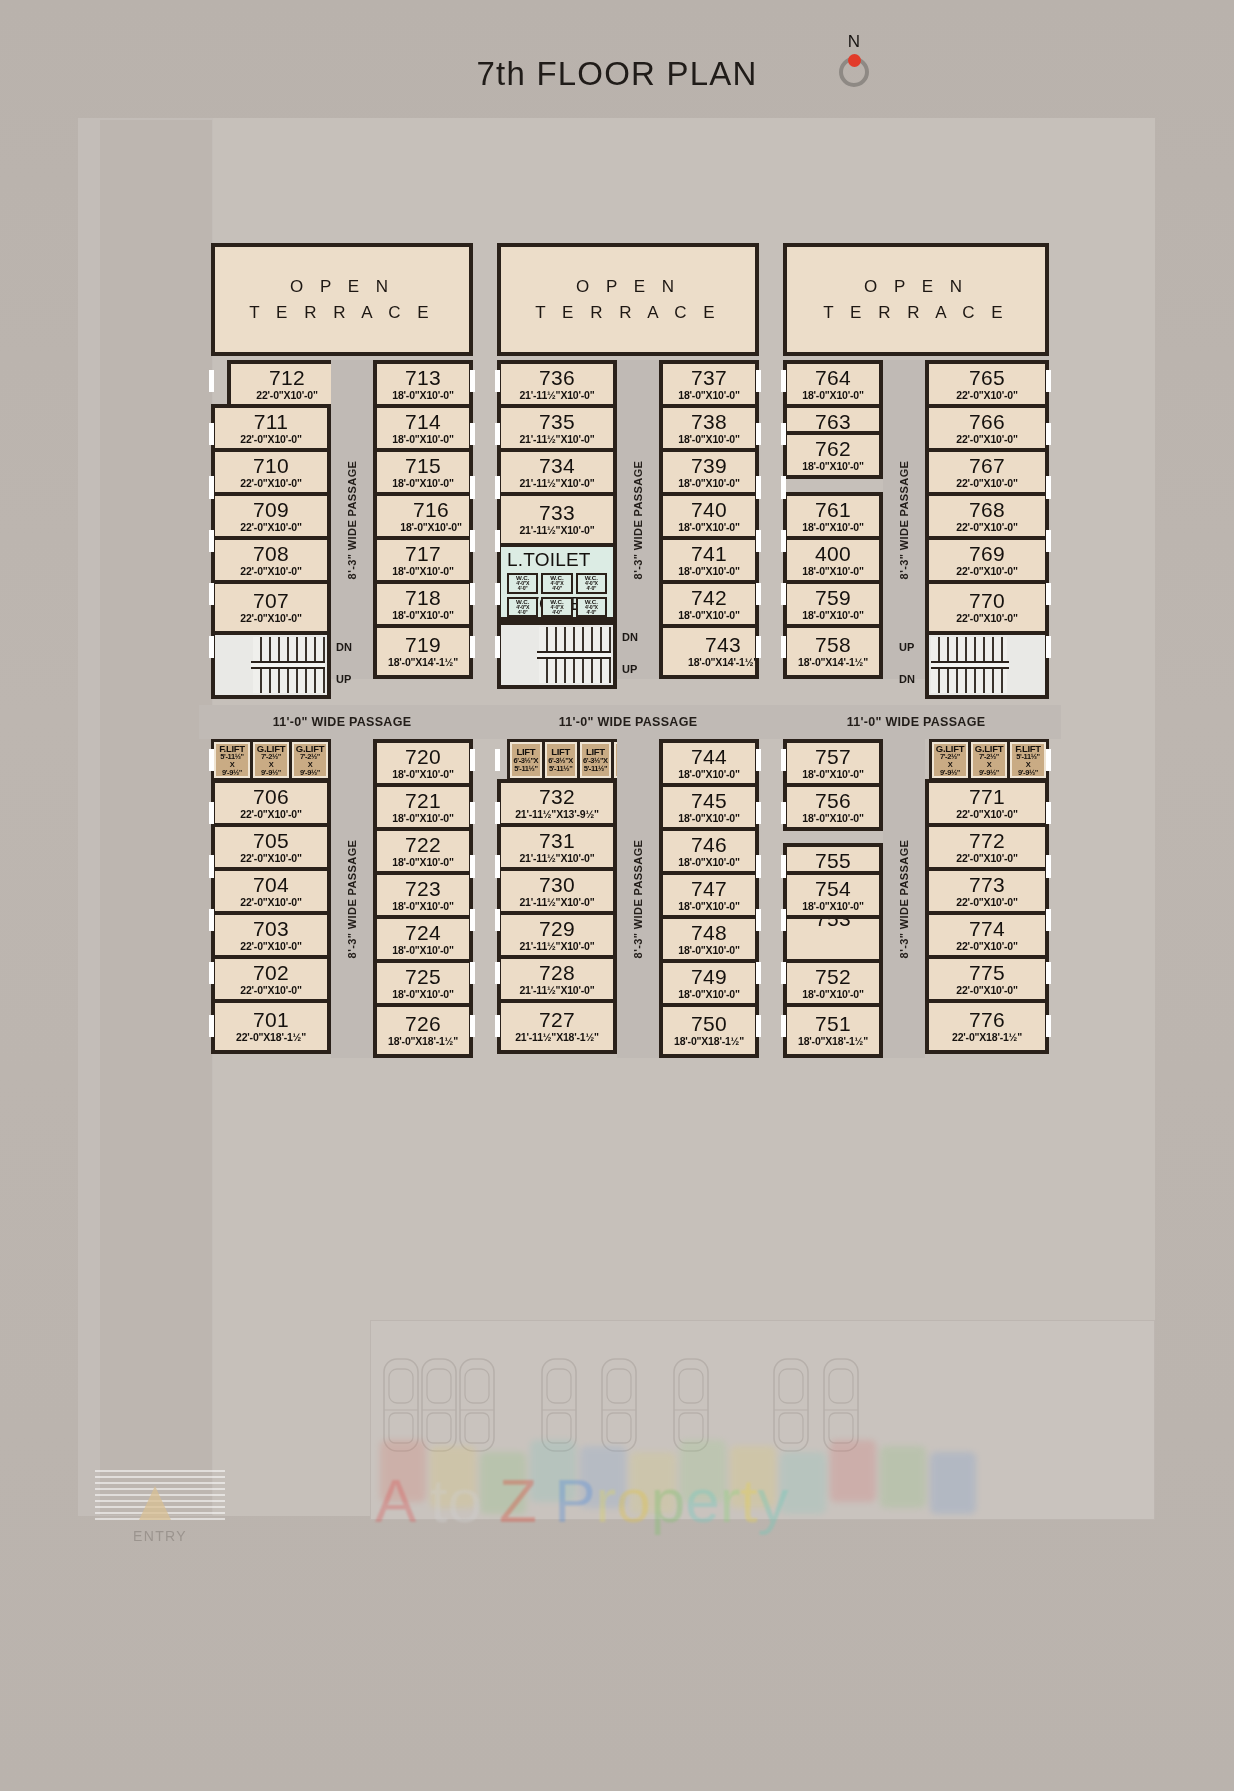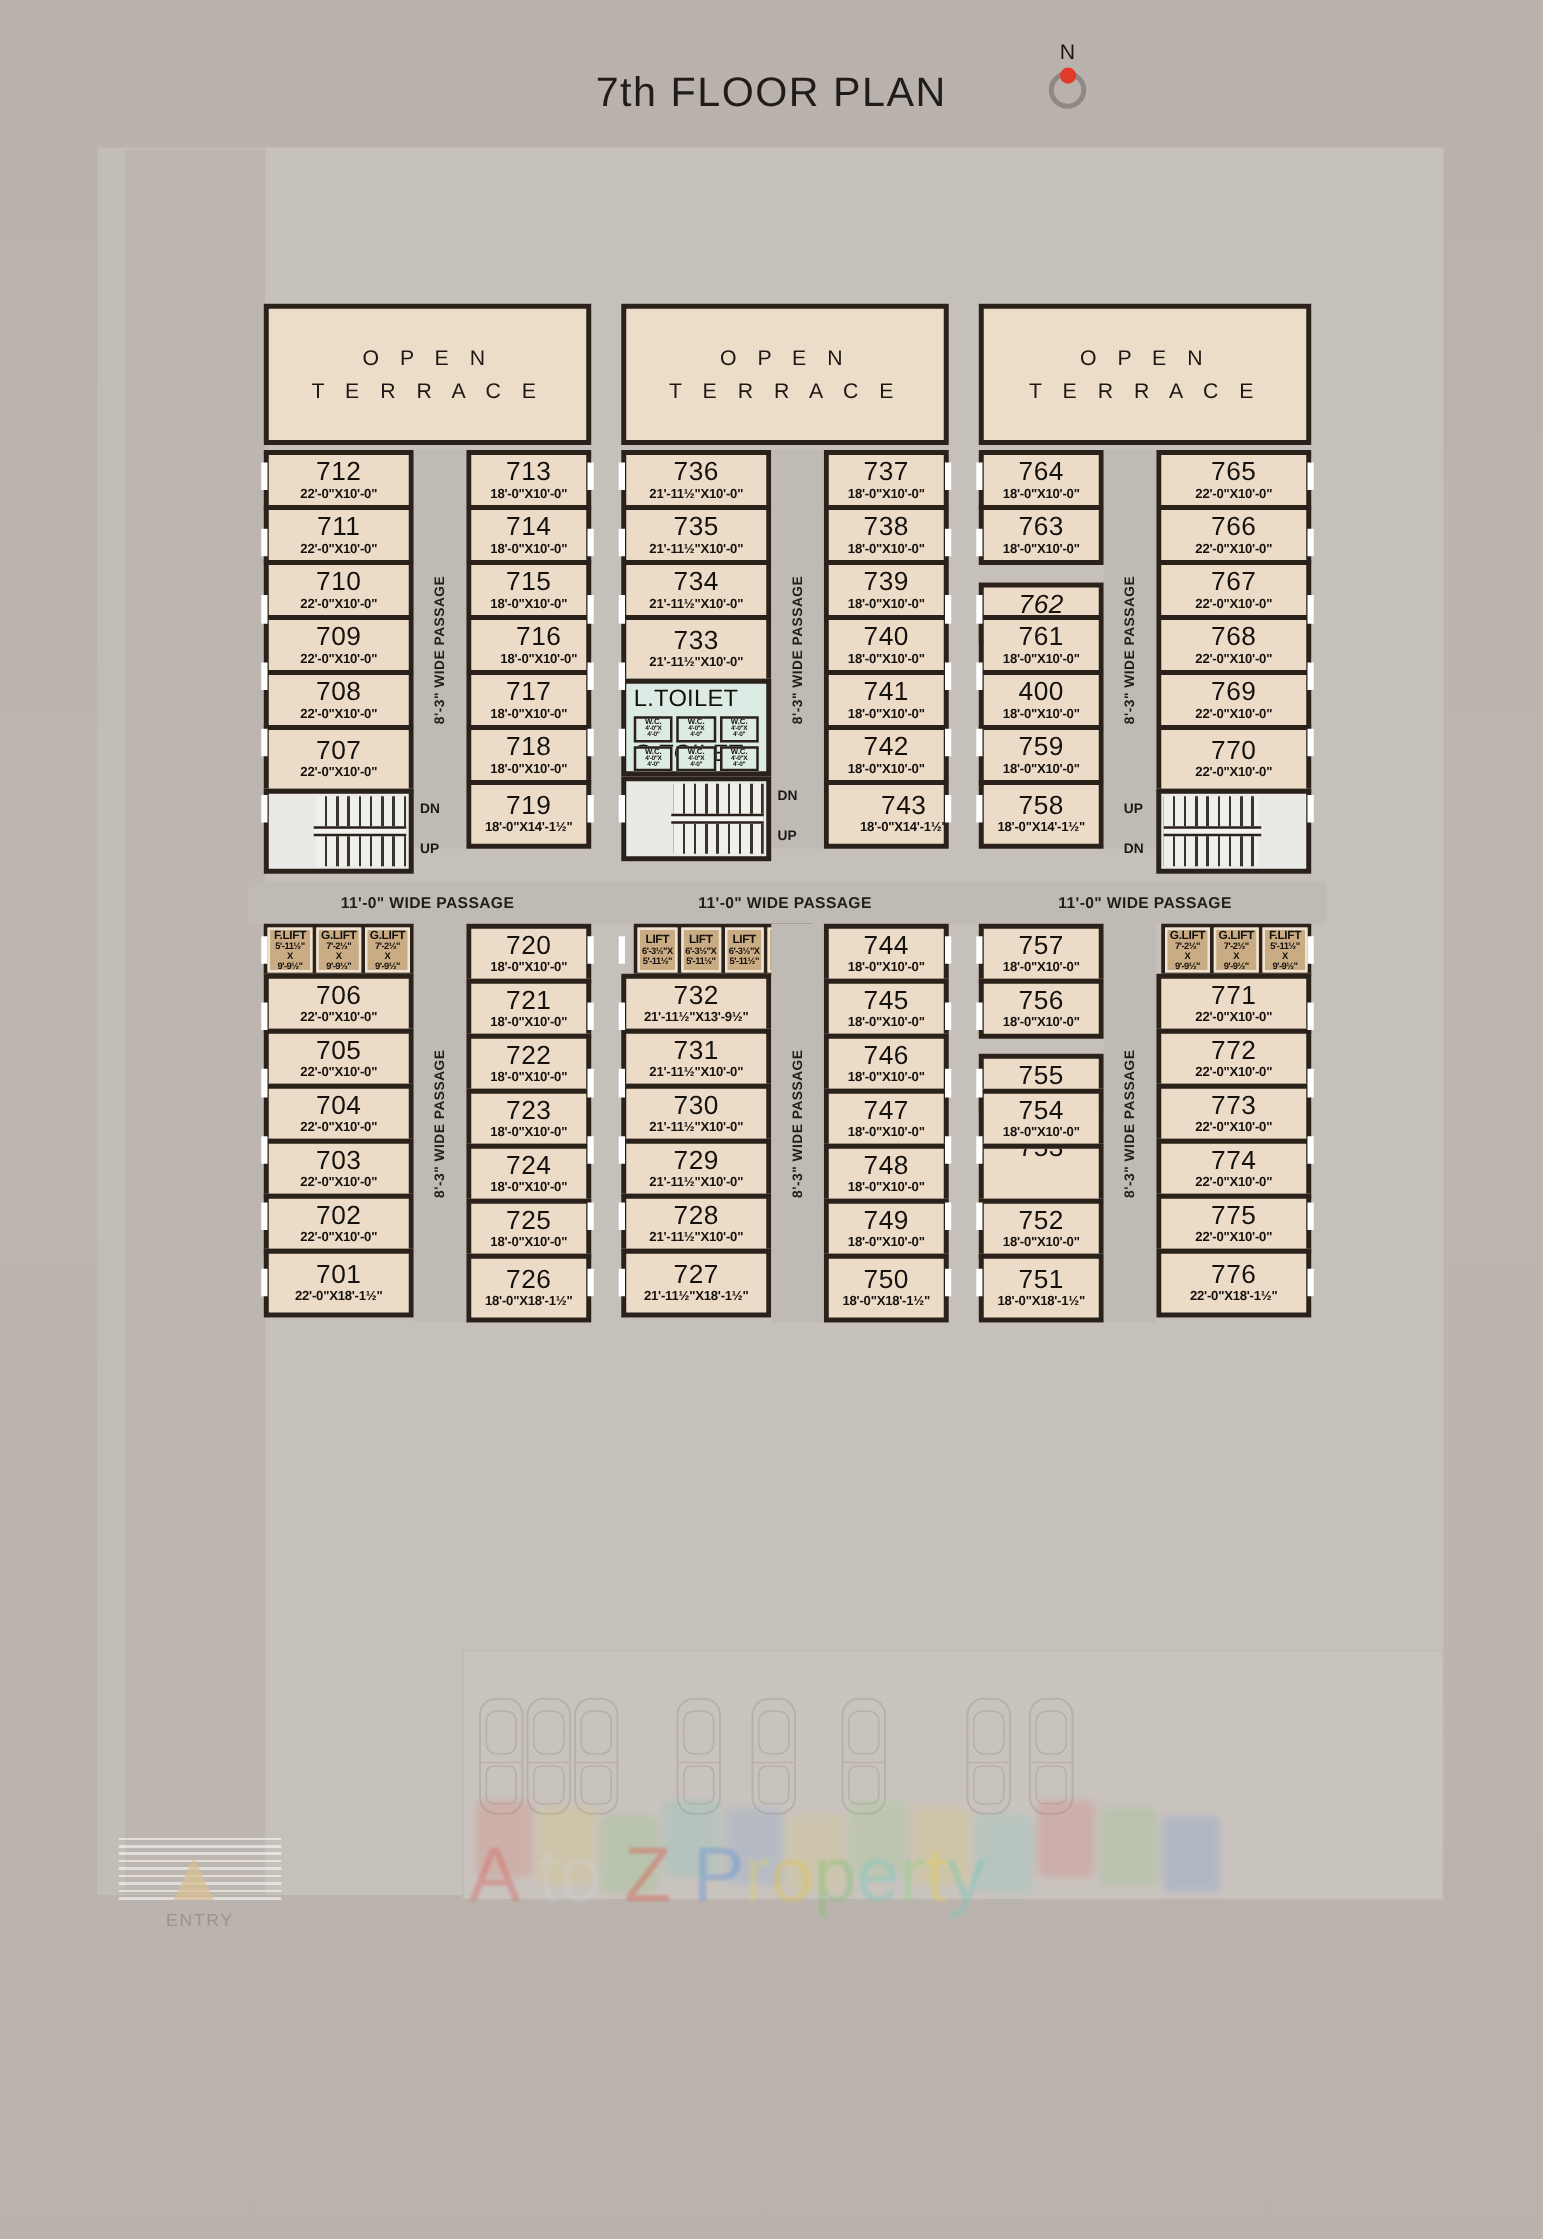--- a/index.html
+++ b/index.html
@@ -223,21 +223,21 @@
   <div id="plot-inner"></div>
   <div id="leftstrip"></div>
   <div id="podium"></div>
 
   <div id="building">
     <div class="block" id="blockA">
         <div class="terrace">
           <span>O P E N</span>
           <span>T E R R A C E</span>
         </div>
-        <div class="unit" style="left: 0px; width: 120px; top: 117px; height: 48px; margin-top: 0px;">
+        <div class="unit" style="left: 16px; width: 120px; top: 117px; height: 48px; margin-top: 0px;">
           <div class="no">712</div>
           <div class="dim">22'-0"X10'-0"</div>
         </div>
         <div class="unit" style="left: 0px; width: 120px; top: 161px; height: 48px; margin-top: 0px;">
           <div class="no">711</div>
           <div class="dim">22'-0"X10'-0"</div>
         </div>
         <div class="unit" style="left: 0px; width: 120px; top: 205px; height: 48px; margin-top: 0px;">
           <div class="no">710</div>
           <div class="dim">22'-0"X10'-0"</div>
@@ -595,21 +595,21 @@
           <span>T E R R A C E</span>
         </div>
         <div class="unit" style="left: 0px; width: 100px; top: 117px; height: 48px; margin-top: 0px;">
           <div class="no">764</div>
           <div class="dim">18'-0"X10'-0"</div>
         </div>
         <div class="unit" style="left: 0px; width: 100px; top: 161px; height: 48px; margin-top: 0px;">
           <div class="no">763</div>
           <div class="dim">18'-0"X10'-0"</div>
         </div>
-        <div class="unit" style="left: 0px; width: 100px; top: 223px; height: 48px; margin-top: 0px; font-style: italic;">
+        <div class="unit" style="left: 0px; width: 100px; top: 188px; height: 48px; margin-top: 0px;">
           <div class="no">762</div>
           <div class="dim">18'-0"X10'-0"</div>
         </div>
         <div class="unit" style="left: 0px; width: 100px; top: 249px; height: 48px; margin-top: 0px;">
           <div class="no">761</div>
           <div class="dim">18'-0"X10'-0"</div>
         </div>
         <div class="unit" style="left: 0px; width: 100px; top: 293px; height: 48px; margin-top: 0px;">
           <div class="no">400</div>
           <div class="dim">18'-0"X10'-0"</div>

